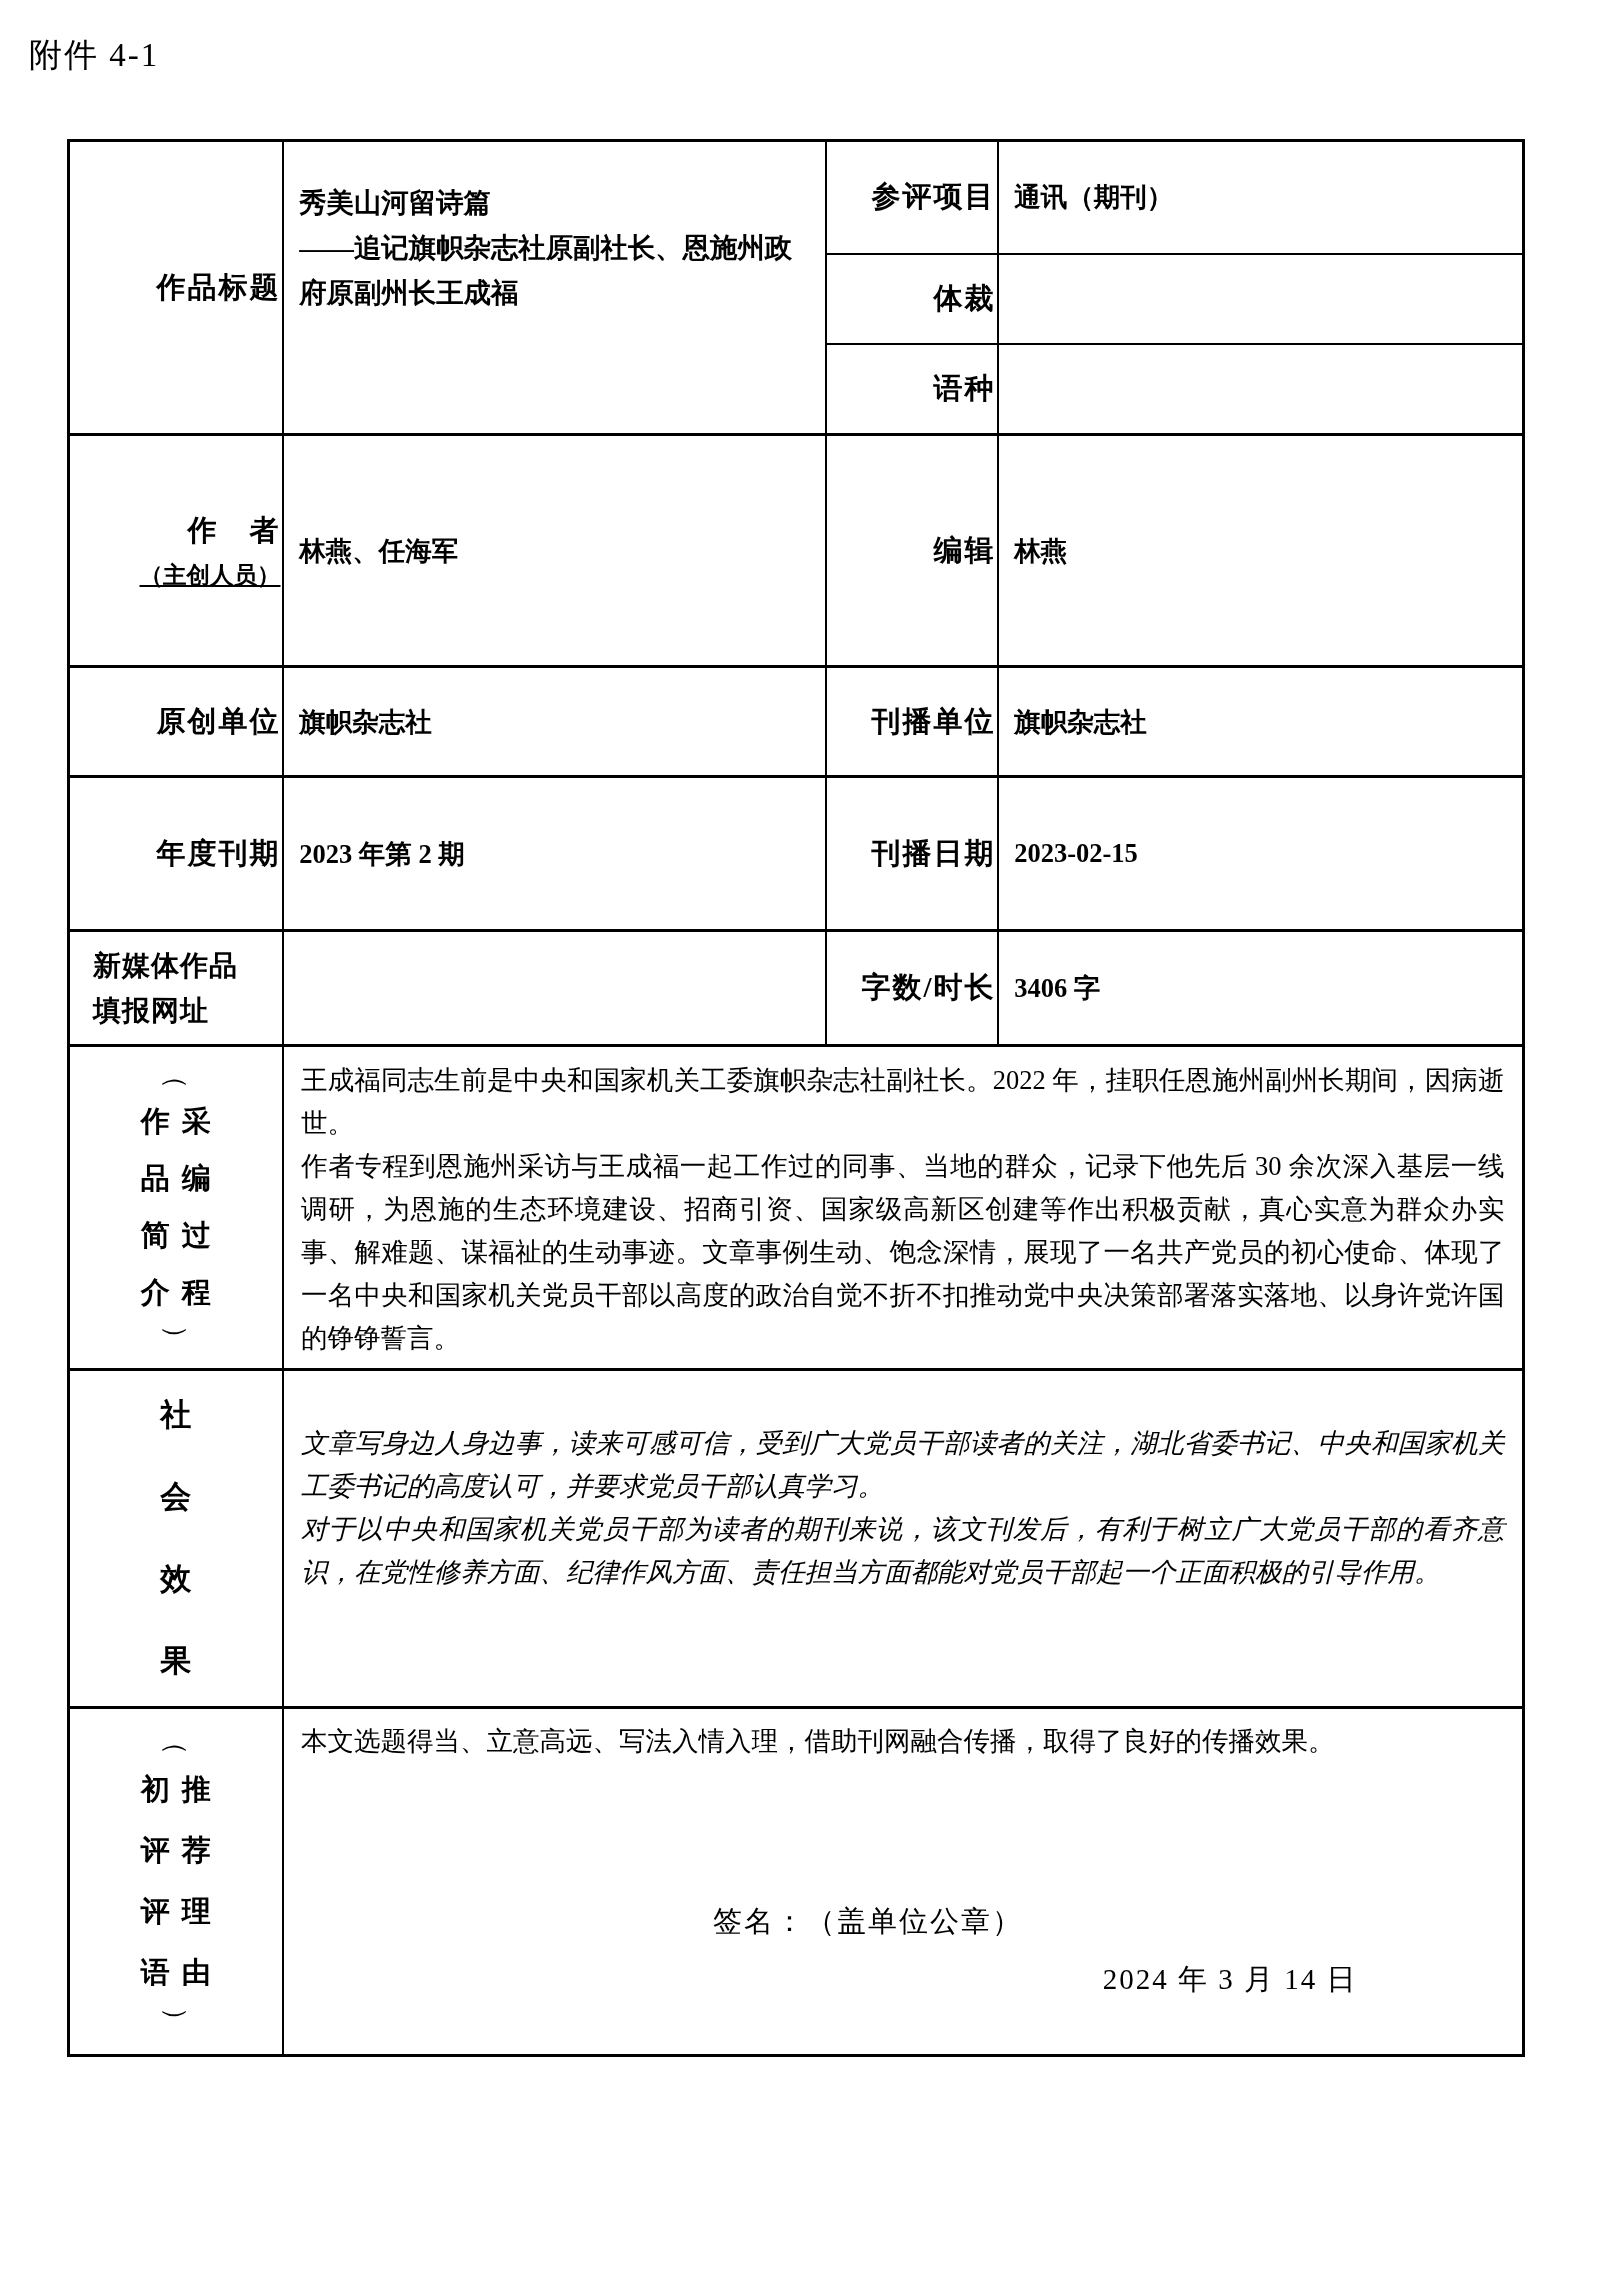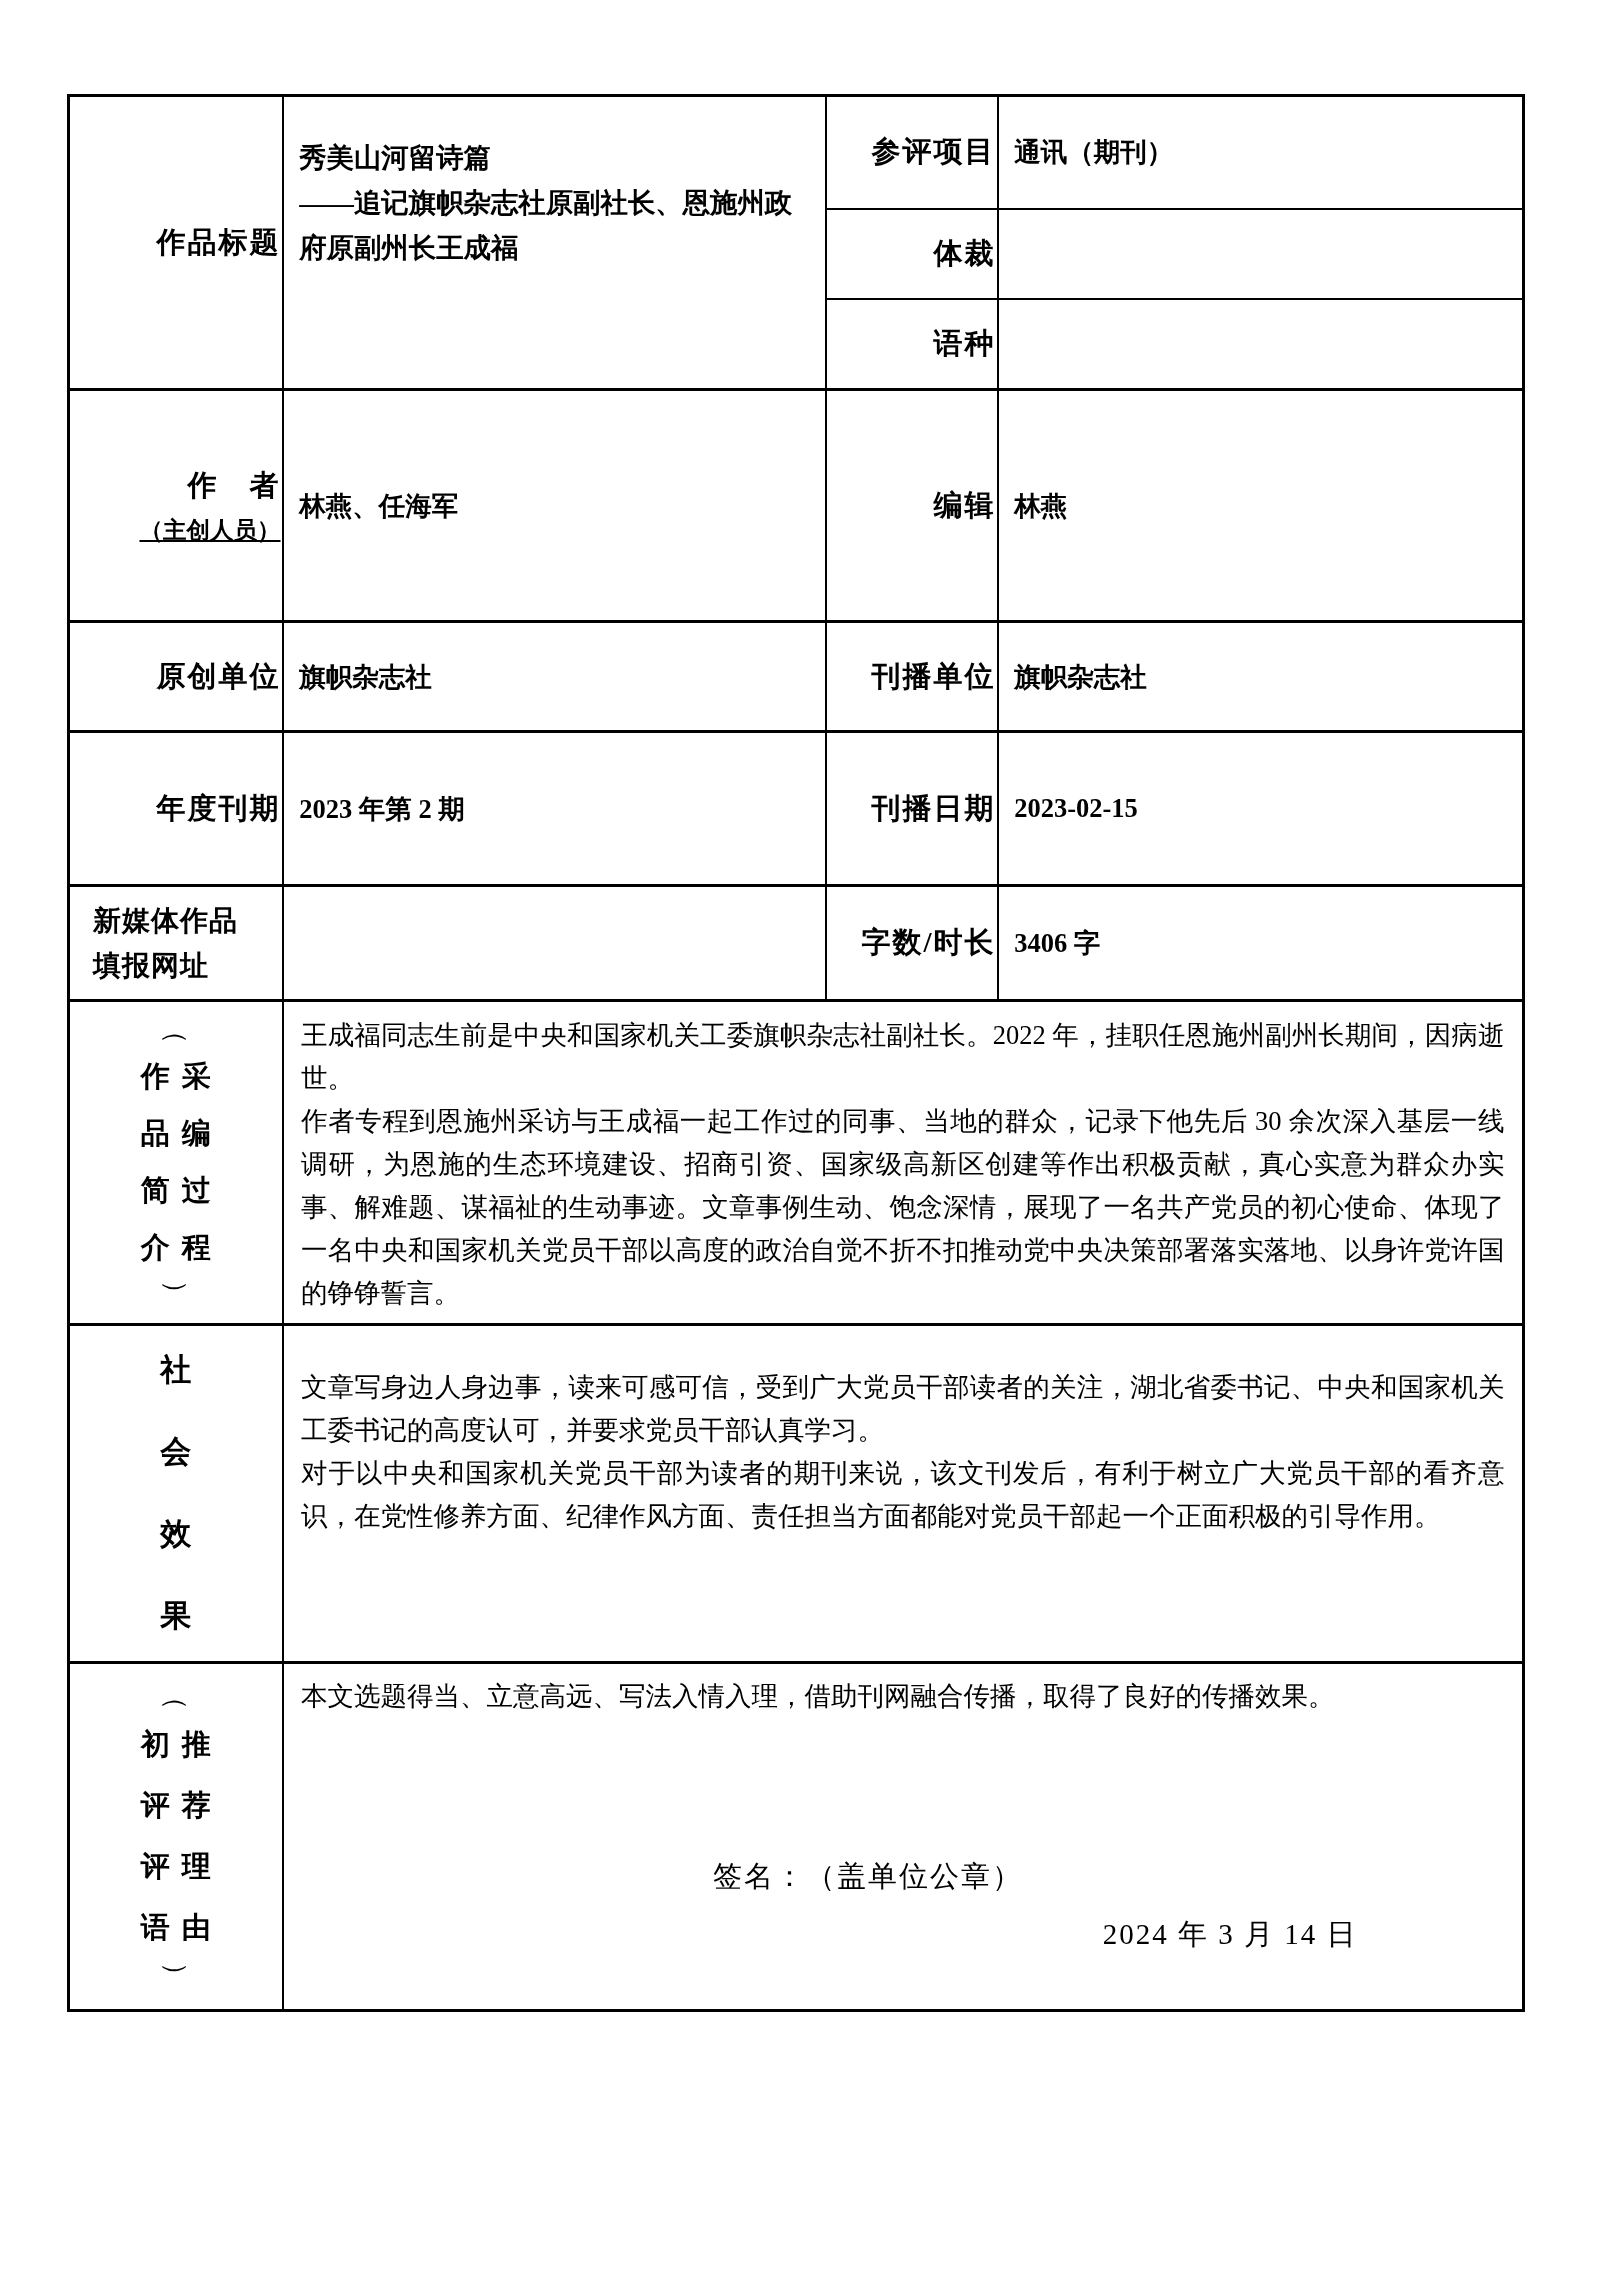--- a/index.html
+++ b/index.html
@@ -31,35 +31,36 @@
 
   .lbl{font-weight:bold;font-size:29px;text-align:right;letter-spacing:2px;}
   .lbl .sub{display:block;font-size:23.5px;margin-top:8px;letter-spacing:0;text-decoration:underline;}
   .lbl-left{text-align:left;padding-left:23px;font-size:28px;line-height:45px;letter-spacing:1px;}
   .val{font-size:26.5px;text-align:left;padding-left:15.7px;padding-right:9.8px;font-weight:bold;}
   .pre{white-space:pre-line;}
   .title-val{vertical-align:top;padding-top:39px;font-size:27.4px;line-height:45px;}
 
   .body{vertical-align:top;font-size:26.5px;line-height:43px;padding:11.8px 17.6px 7.8px 17.6px;}
   .body p{margin:0;text-align:justify;}
-  .social-body{padding-top:40px;}
+  .social-body{padding-top:51px;font-style:italic;}
   .rec-body .sig{margin:137px 0 0 412px;font-size:29px;font-weight:normal;letter-spacing:2px;}
   .rec-body .date{margin-top:15px;text-align:right;padding-right:147px;font-size:29px;letter-spacing:2px;}
 
   .vlbl{text-align:center;font-weight:bold;}
   .vlbl .paren{display:block;transform:rotate(90deg);font-weight:normal;font-size:27.4px;line-height:35px;}
   .vlbl .vrow{display:block;font-size:29px;line-height:57px;letter-spacing:11.8px;text-indent:11.8px;}
   .vlbl .vrow-lg{line-height:61px;}
   .vlbl .vchar{display:block;font-size:31px;line-height:82px;}
 </style>
 </head>
 <body>
 
 <div class="page">
 
+  <div class="attachment">附件 4-1</div>
 
 
   <table class="form">
     <colgroup>
         <col class="c1">
         <col class="c2">
         <col class="c3">
         <col class="c4">
       </colgroup>
     <tbody>

